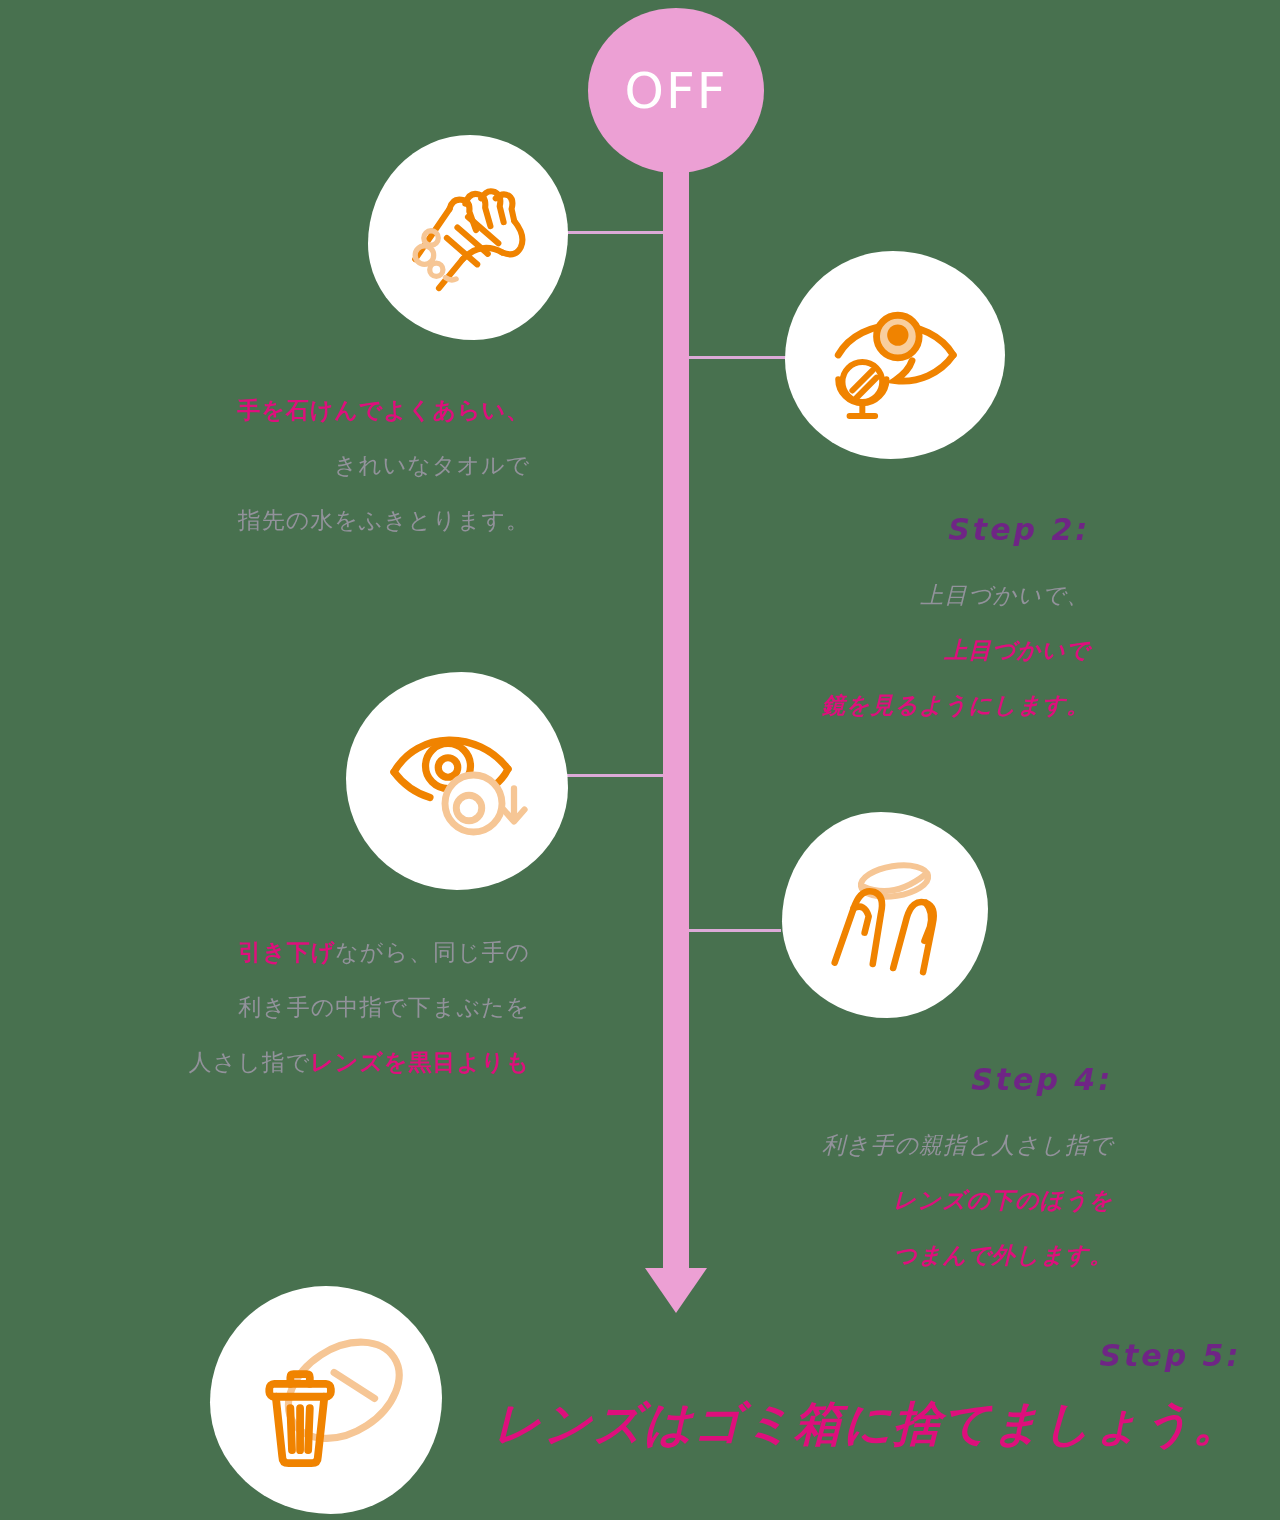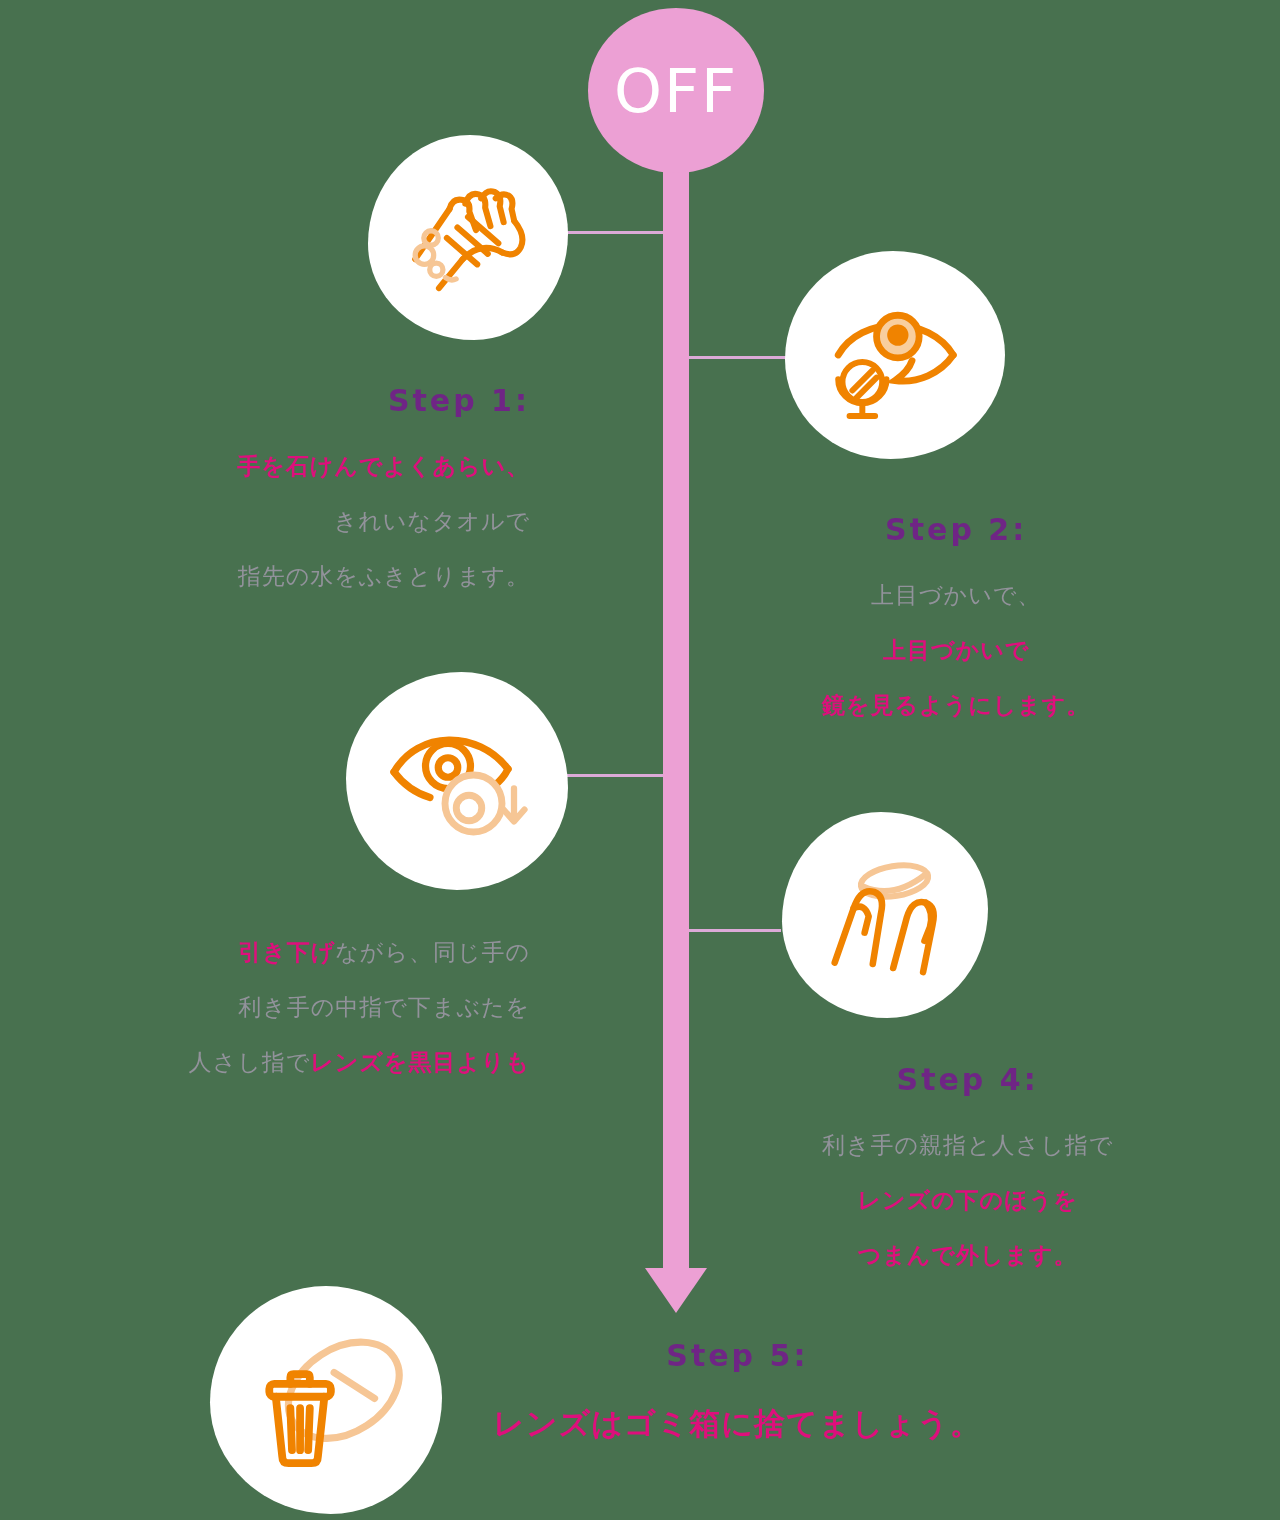--- a/index.html
+++ b/index.html
@@ -10,21 +10,21 @@
     overflow:hidden;
     font-family:"DejaVu Sans", sans-serif;
   }
   
   .off-circle{
     position:absolute;left:588px;top:8px;width:176px;height:165px;
     background:#ECA0D4;border-radius:50%;
     display:flex;align-items:center;justify-content:center;
   }
   .off-label{
-    color:#FFFFFF;font-size:61px;letter-spacing:2px;font-weight:400;
+    color:#FFFFFF;font-size:50px;letter-spacing:2px;font-weight:400;
   }
   .timeline-bar{
     position:absolute;left:663px;top:160px;width:26px;height:1108px;
     background:#ECA0D4;
   }
   .timeline-arrowhead{
     position:absolute;left:645px;top:1268px;width:0;height:0;
     border-left:31px solid transparent;
     border-right:31px solid transparent;
     border-top:45px solid #ECA0D4;
@@ -42,27 +42,27 @@
     display:flex;align-items:center;justify-content:center;
   }
   .blob1{left:368px;top:135px;width:200px;height:205px;border-radius:51% 49% 47% 53% / 53% 48% 52% 47%;}
   .blob2{left:785px;top:251px;width:220px;height:208px;border-radius:49% 51% 52% 48% / 52% 50% 50% 48%;}
   .blob3{left:346px;top:672px;width:222px;height:218px;border-radius:52% 48% 50% 50% / 49% 53% 47% 51%;}
   .blob4{left:782px;top:812px;width:206px;height:206px;border-radius:48% 52% 49% 51% / 53% 47% 53% 47%;}
   .blob5{left:210px;top:1286px;width:232px;height:228px;border-radius:50% 50% 48% 52% / 51% 49% 51% 49%;}
   
   .step-text{position:absolute;white-space:nowrap;}
   .align-right{text-align:right;}
-  .align-left{text-align:center;}
+  .align-left{text-align:right;font-style:italic;}
   .step-label{
     display:block;font-size:30px;font-weight:700;color:#6F2585;
     letter-spacing:3px;line-height:36px;margin-bottom:20px;
   }
   .step-text .line{font-size:23px;line-height:55px;letter-spacing:1px;}
-  .step-text.big .line{font-size:31px;line-height:58px;}
+  .step-text.big .line{font-size:48px;line-height:58px;}
   .seg.pink{color:#DE0F7C;font-weight:700;}
   .seg.gray{color:#92929B;font-weight:400;}
   .t1{right:750px;top:383px;}
   .t2{left:822px;top:512px;}
   .t3{right:750px;top:925px;}
   .t4{left:822px;top:1062px;}
   .t5{left:493px;top:1338px;}
   svg{display:block;}
 </style>
 </head>
@@ -161,21 +161,20 @@
       <g fill="none" stroke="#F08300" stroke-width="4.8" stroke-linecap="round" stroke-linejoin="round">
         <path d="M28,40 L28,36 Q28,34 30,34 L38,34 Q40,34 40,36 L40,40"></path>
         <rect x="15" y="40" width="38" height="8" rx="3"></rect>
         <path d="M19,48 L23,85 Q23,89 27,89 L41,89 Q45,89 45,85 L49,48"></path>
         <path d="M28,55 L29,81 M34,55 L34,81 M40,55 L39,81"></path>
       </g>
     </svg>
   </div>
 
   <div class="step-text align-right t1">
-    <span class="step-label">Step 1:</span>
     <div>
         <div class="line"><span class="seg pink">手を石けんでよくあらい、</span></div>
         <div class="line"><span class="seg gray">きれいなタオルで</span></div>
         <div class="line"><span class="seg gray">指先の水をふきとります。</span></div>
       </div>
   </div>
 
   <div class="step-text align-left t2">
     <span class="step-label">Step 2:</span>
     <div>

